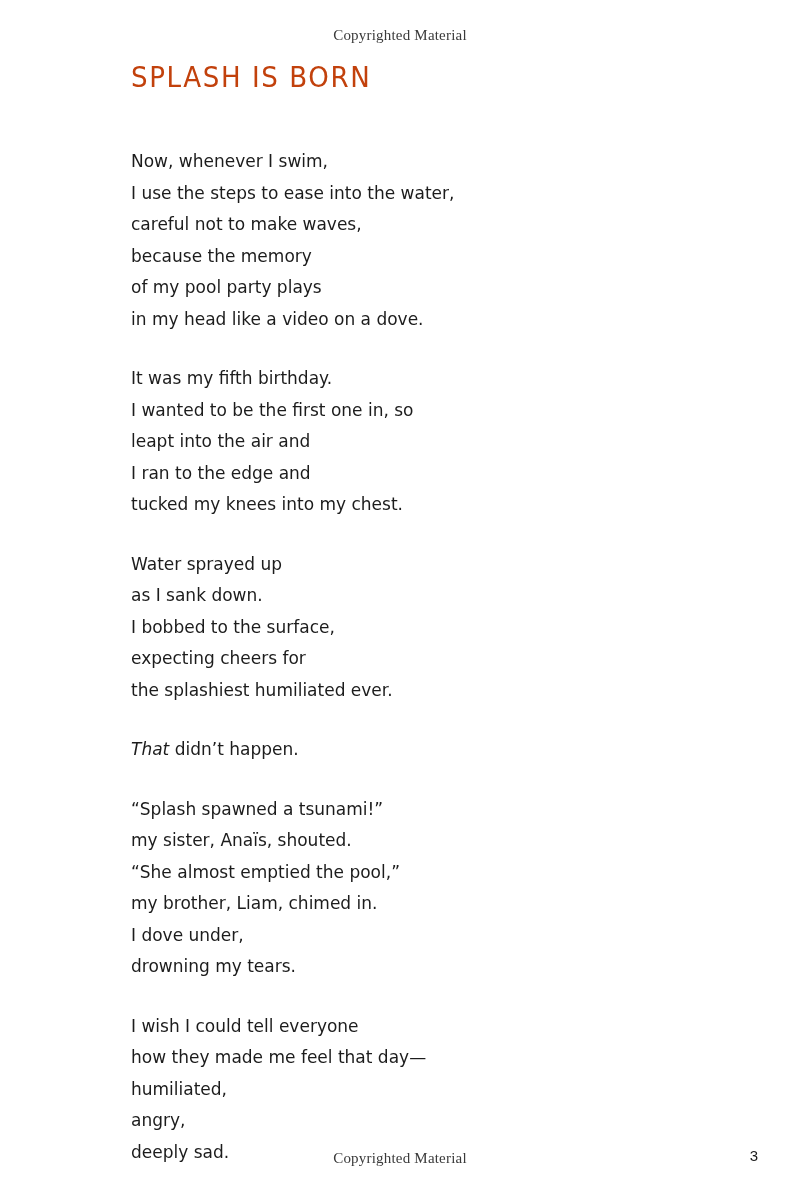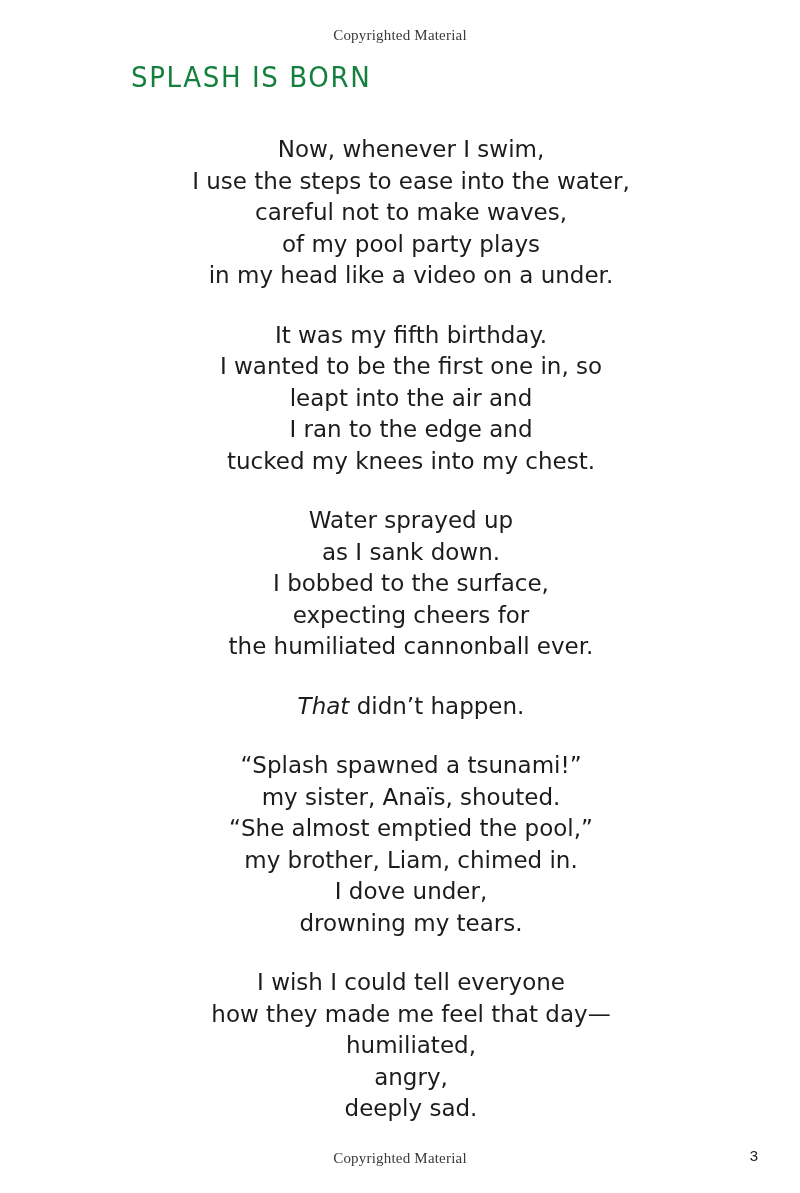--- a/index.html
+++ b/index.html
@@ -46,75 +46,75 @@
     position: absolute;
     left: 131px;
     top: 60px;
     width: 560px;
   }
 
   .poem-title {
     font-size: 29px;
     font-weight: 400;
     letter-spacing: 1.6px;
-    color: #15803d;
-    margin: 0 0 40px 0;
+    color: #c2410c;
+    margin: 0 0 52px 0;
     font-family: "DejaVu Sans", sans-serif;
     font-stretch: condensed;
   }
 
   .stanza {
     margin: 0 0 28px 0;
   }
   .stanza:last-child { margin-bottom: 11px; }
 
   .line {
-    font-size: 23px;
+    font-size: 17px;
     line-height: 31.5px;
     color: #1c1c1c;
     white-space: pre-wrap;
     font-family: "DejaVu Sans", sans-serif;
-    text-align: center;
   }
   .line em {
   }
 </style>
 </head>
 <body>
 
 <div class="page">
 
   <div class="watermark watermark-top">Copyrighted Material</div>
 
   <div class="content">
 
     <h1 class="poem-title">SPLASH IS BORN</h1>
 
     <div class="stanza">
       <div class="line">Now, whenever I swim,</div>
       <div class="line">I use the steps to ease into the water,</div>
       <div class="line">careful not to make waves,</div>
+      <div class="line">because the memory</div>
       <div class="line">of my pool party plays</div>
-      <div class="line">in my head like a video on a under.</div>
+      <div class="line">in my head like a video on a dove.</div>
     </div>
 
     <div class="stanza">
       <div class="line">It was my fifth birthday.</div>
       <div class="line">I wanted to be the first one in, so</div>
       <div class="line">leapt into the air and</div>
       <div class="line">I ran to the edge and</div>
       <div class="line">tucked my knees into my chest.</div>
     </div>
 
     <div class="stanza">
       <div class="line">Water sprayed up</div>
       <div class="line">as I sank down.</div>
       <div class="line">I bobbed to the surface,</div>
       <div class="line">expecting cheers for</div>
-      <div class="line">the humiliated cannonball ever.</div>
+      <div class="line">the splashiest humiliated ever.</div>
     </div>
 
     <div class="stanza">
       <div class="line"><em>That</em><span id="rest-line"> didn’t happen.</span></div>
     </div>
 
     <div class="stanza">
       <div class="line">“Splash spawned a tsunami!”</div>
       <div class="line">my sister, Anaïs, shouted.</div>
       <div class="line">“She almost emptied the pool,”</div>

